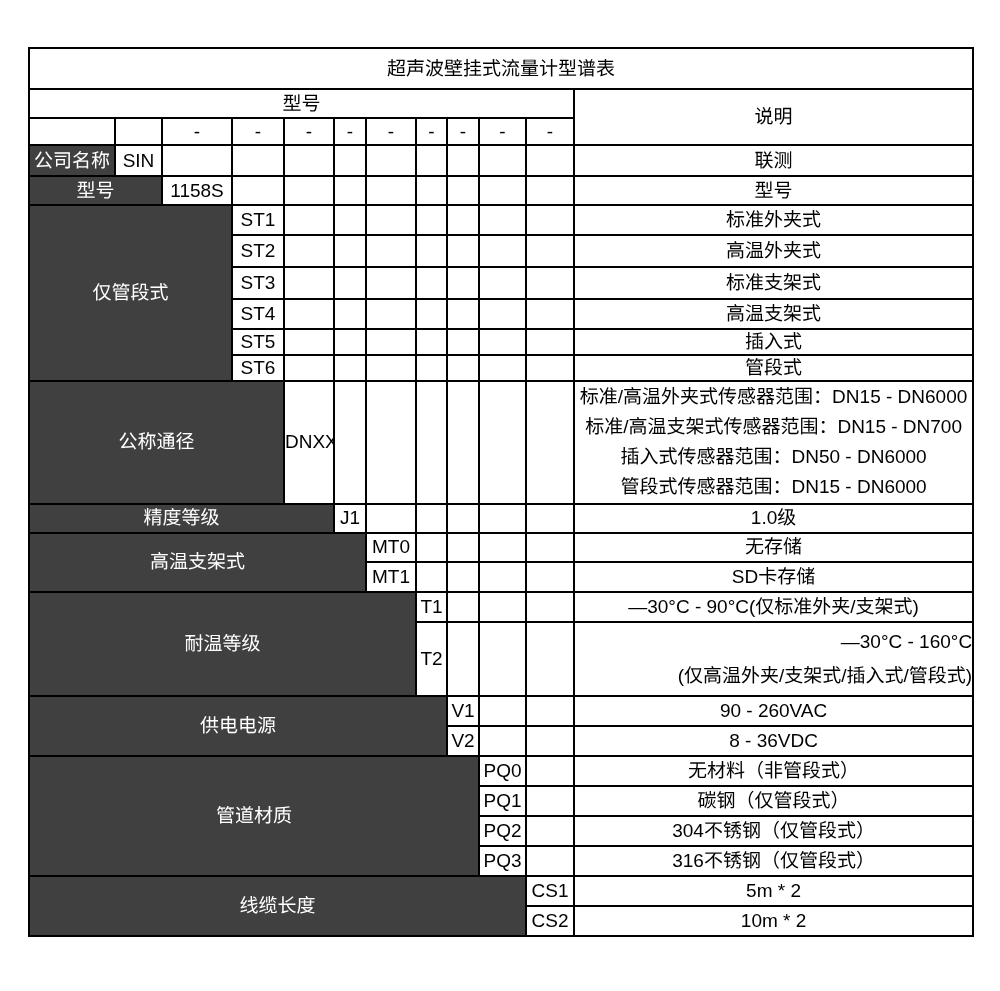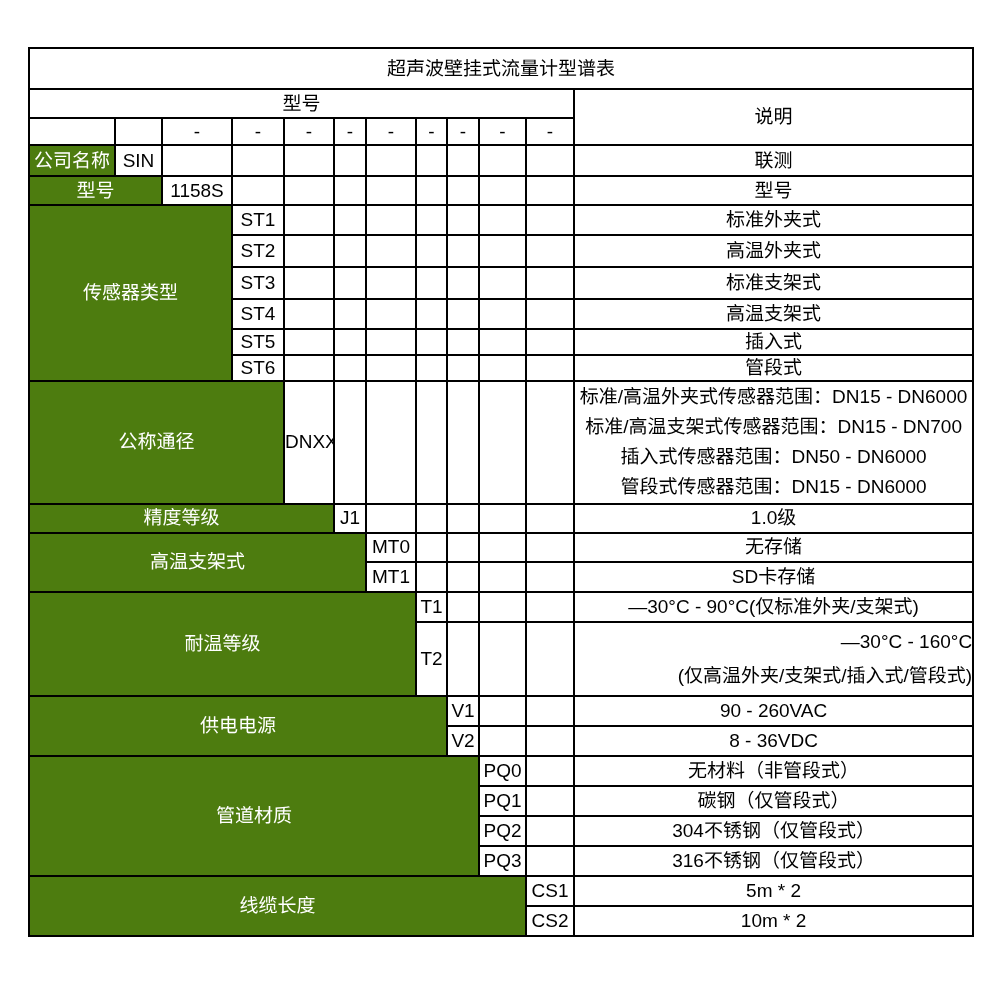--- a/index.html
+++ b/index.html
@@ -32,21 +32,21 @@
     font-size: 19px;
     line-height: 1.25;
     padding: 0;
     overflow: hidden;
     white-space: nowrap;
   }
   td.title-cell {
     font-size: 21px;
   }
   td.blue {
-    background: #4d7c0f;
+    background: #404040;
     color: #ffffff;
   }
   td.desc-multiline div {
     line-height: 30px;
   }
   td.desc-twoline div {
     line-height: 34px;
     text-align: right;
   }
 </style>
@@ -117,21 +117,21 @@
       <td></td>
       <td></td>
       <td></td>
       <td></td>
       <td></td>
       <td></td>
       <td>型号</td>
     </tr>
 
     <tr style="height:30px">
-      <td colspan="3" rowspan="6" class="blue">传感器类型</td>
+      <td colspan="3" rowspan="6" class="blue">仅管段式</td>
       <td>ST1</td>
       <td></td>
       <td></td>
       <td></td>
       <td></td>
       <td></td>
       <td></td>
       <td></td>
       <td>标准外夹式</td>
     </tr>

